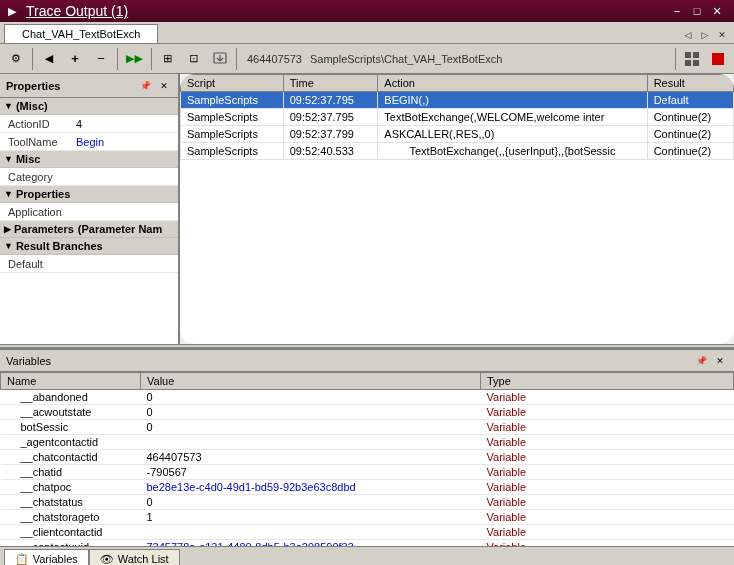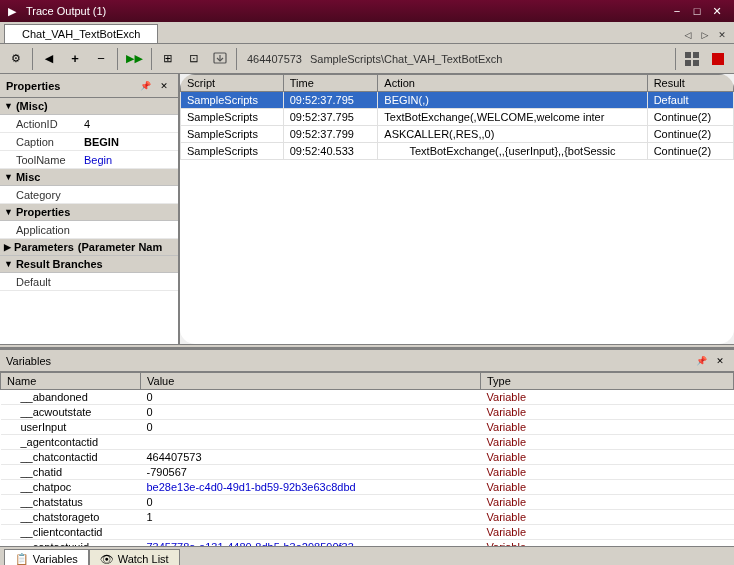--- a/index.html
+++ b/index.html
@@ -10,21 +10,21 @@
       background: linear-gradient(to bottom, #6b0a2e, #4a0820);
       color: white;
       height: 22px;
       display: flex;
       align-items: center;
       padding: 0 8px;
       justify-content: space-between;
     }
     .title-bar-left { display: flex; align-items: center; gap: 4px; }
     .title-bar-icon { width: 14px; height: 14px; display: flex; align-items: center; }
-    .title-bar-title { font-size: 11px; color: white; }
+    .title-bar-title { font-size: 14px; color: white; text-decoration: underline; }
     .title-bar-controls { display: flex; gap: 2px; }
     .title-bar-btn { width: 18px; height: 16px; background: transparent; border: none; color: white; cursor: pointer; font-size: 11px; display: flex; align-items: center; justify-content: center; }
 
     
     .tab-bar {
       background: #d4d0c8;
       height: 22px;
       display: flex;
       align-items: flex-end;
       padding: 0 4px;
@@ -91,21 +91,21 @@
       font-weight: bold;
       cursor: pointer;
       border-bottom: 1px solid #c0c0c0;
     }
     .prop-group-header .arrow { margin-right: 3px; font-size: 9px; }
     .prop-row {
       display: flex;
       align-items: center;
       height: 18px;
       border-bottom: 1px solid #e8e8e8;
-      padding-left: 16px;
+      padding-left: 8px;
     }
     .prop-name { width: 68px; color: #333; flex-shrink: 0; }
     .prop-value { color: #000; font-weight: normal; }
     .prop-value.bold { font-weight: bold; }
     .prop-value.blue { color: #0000cd; }
 
     
     .right-panel {
       flex: 1;
       background: white;
@@ -282,24 +282,20 @@
 
       <div class="prop-group-header">
         <span class="arrow">▼</span>
         <span>(Misc)</span>
       </div>
       <div class="prop-row">
         <span class="prop-name">ActionID</span>
         <span class="prop-value">4</span>
       </div>
       <div class="prop-row">
-        <span class="prop-name">Caption</span>
-        <span class="prop-value bold">BEGIN</span>
-      </div>
-      <div class="prop-row">
         <span class="prop-name">ToolName</span>
         <span class="prop-value blue">Begin</span>
       </div>
 
       <div class="prop-group-header">
         <span class="arrow">▼</span>
         <span>Misc</span>
       </div>
       <div class="prop-row">
         <span class="prop-name">Category</span>
@@ -398,21 +394,21 @@
       <td class="name">__abandoned</td>
       <td class="value" style="">0</td>
       <td class="type">Variable</td>
     </tr>
           <tr>
       <td class="name">__acwoutstate</td>
       <td class="value" style="">0</td>
       <td class="type">Variable</td>
     </tr>
           <tr>
-      <td class="name">userInput</td>
+      <td class="name">botSessic</td>
       <td class="value" style="">0</td>
       <td class="type">Variable</td>
     </tr>
           <tr>
       <td class="name">_agentcontactid</td>
       <td class="value" style=""></td>
       <td class="type">Variable</td>
     </tr>
           <tr>
       <td class="name">__chatcontactid</td>

